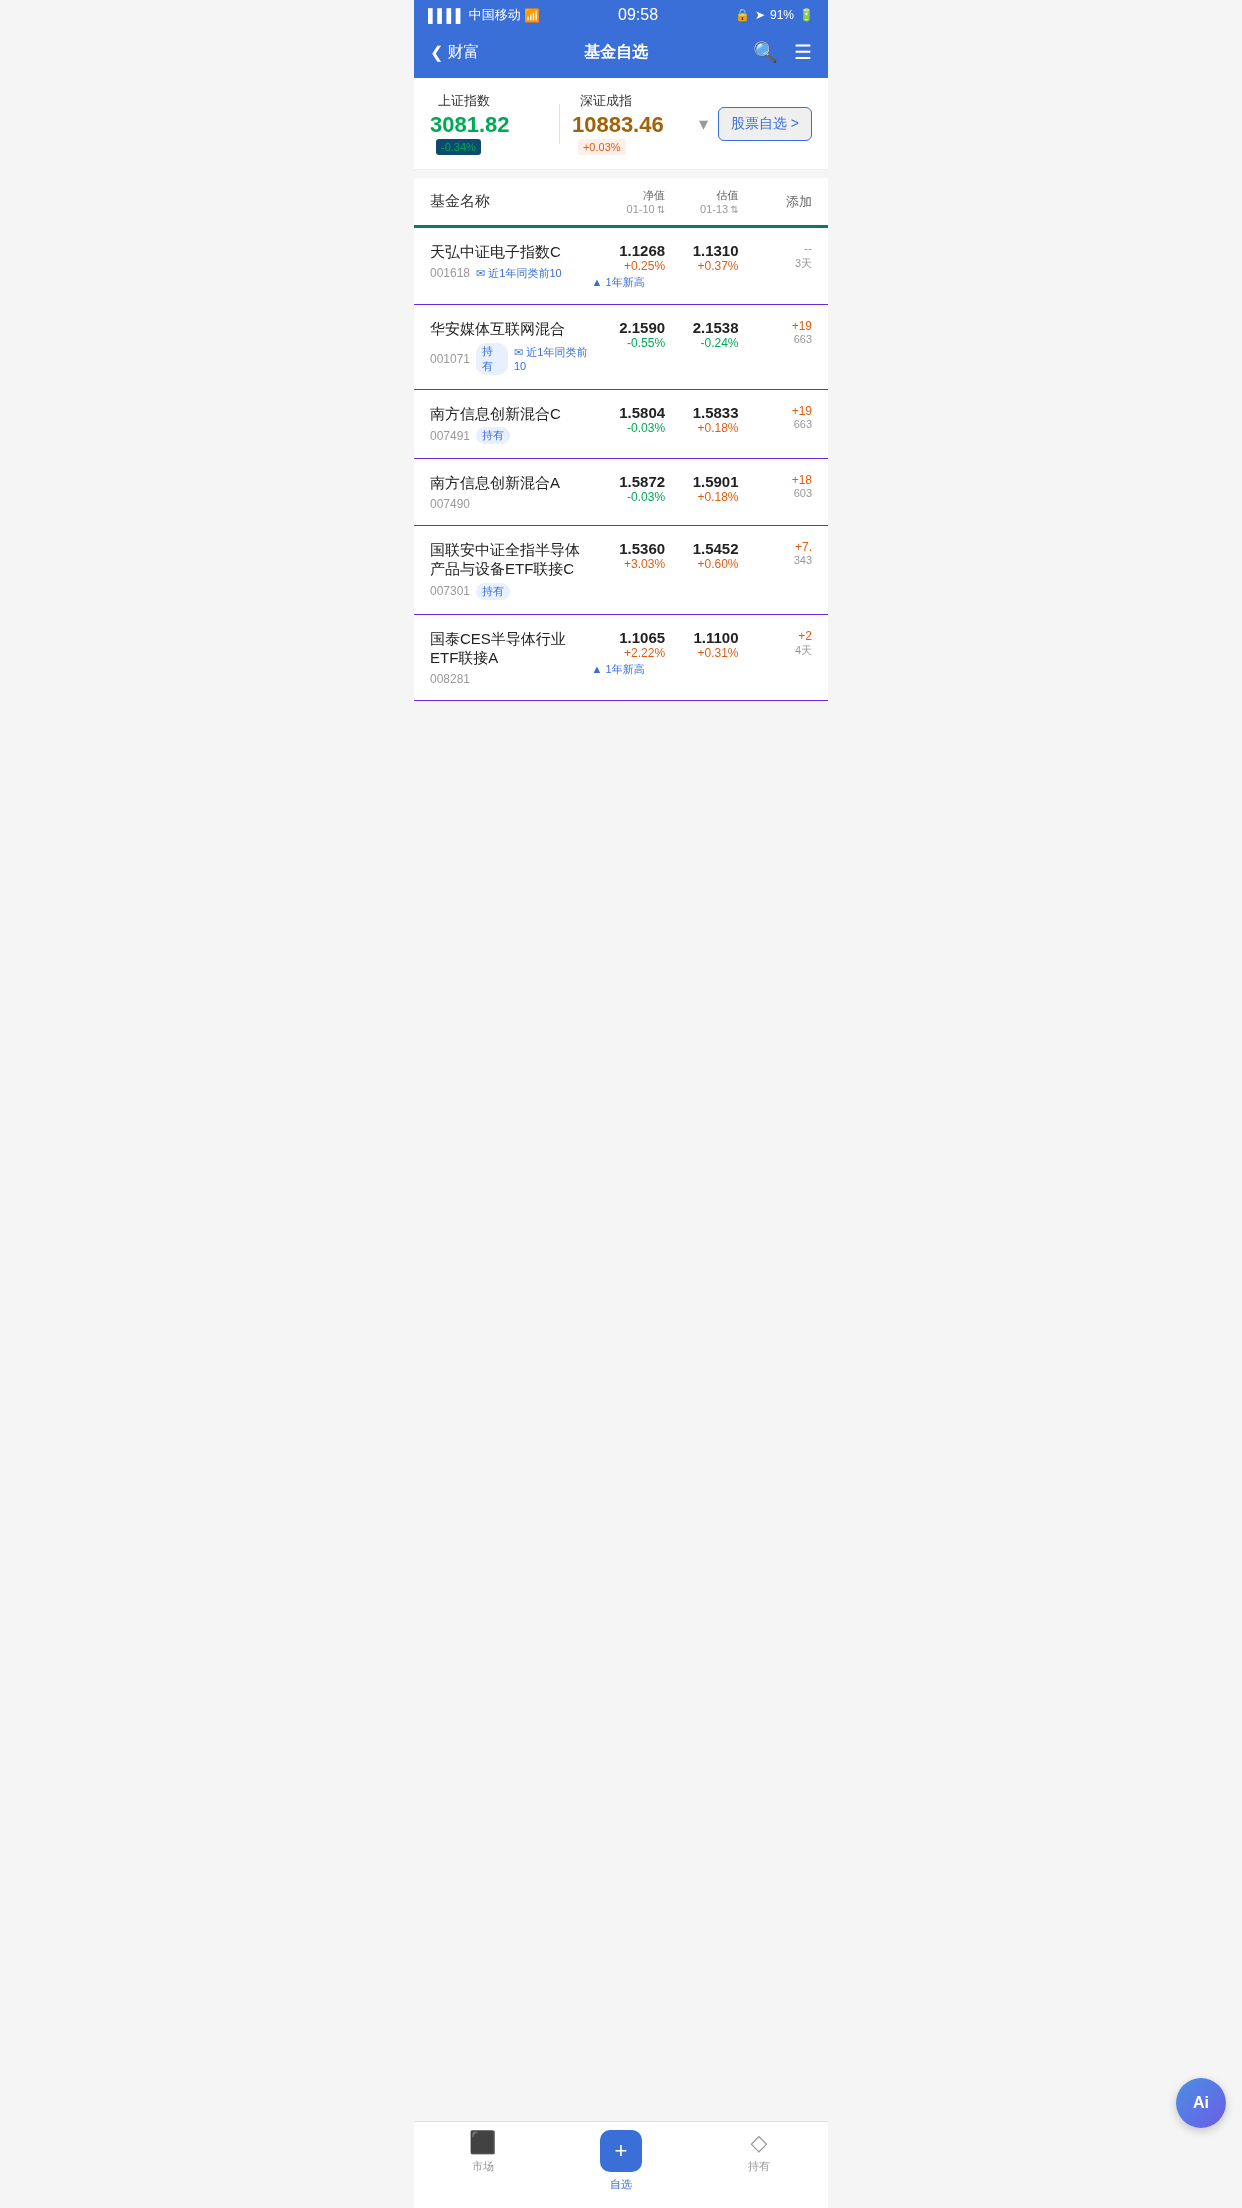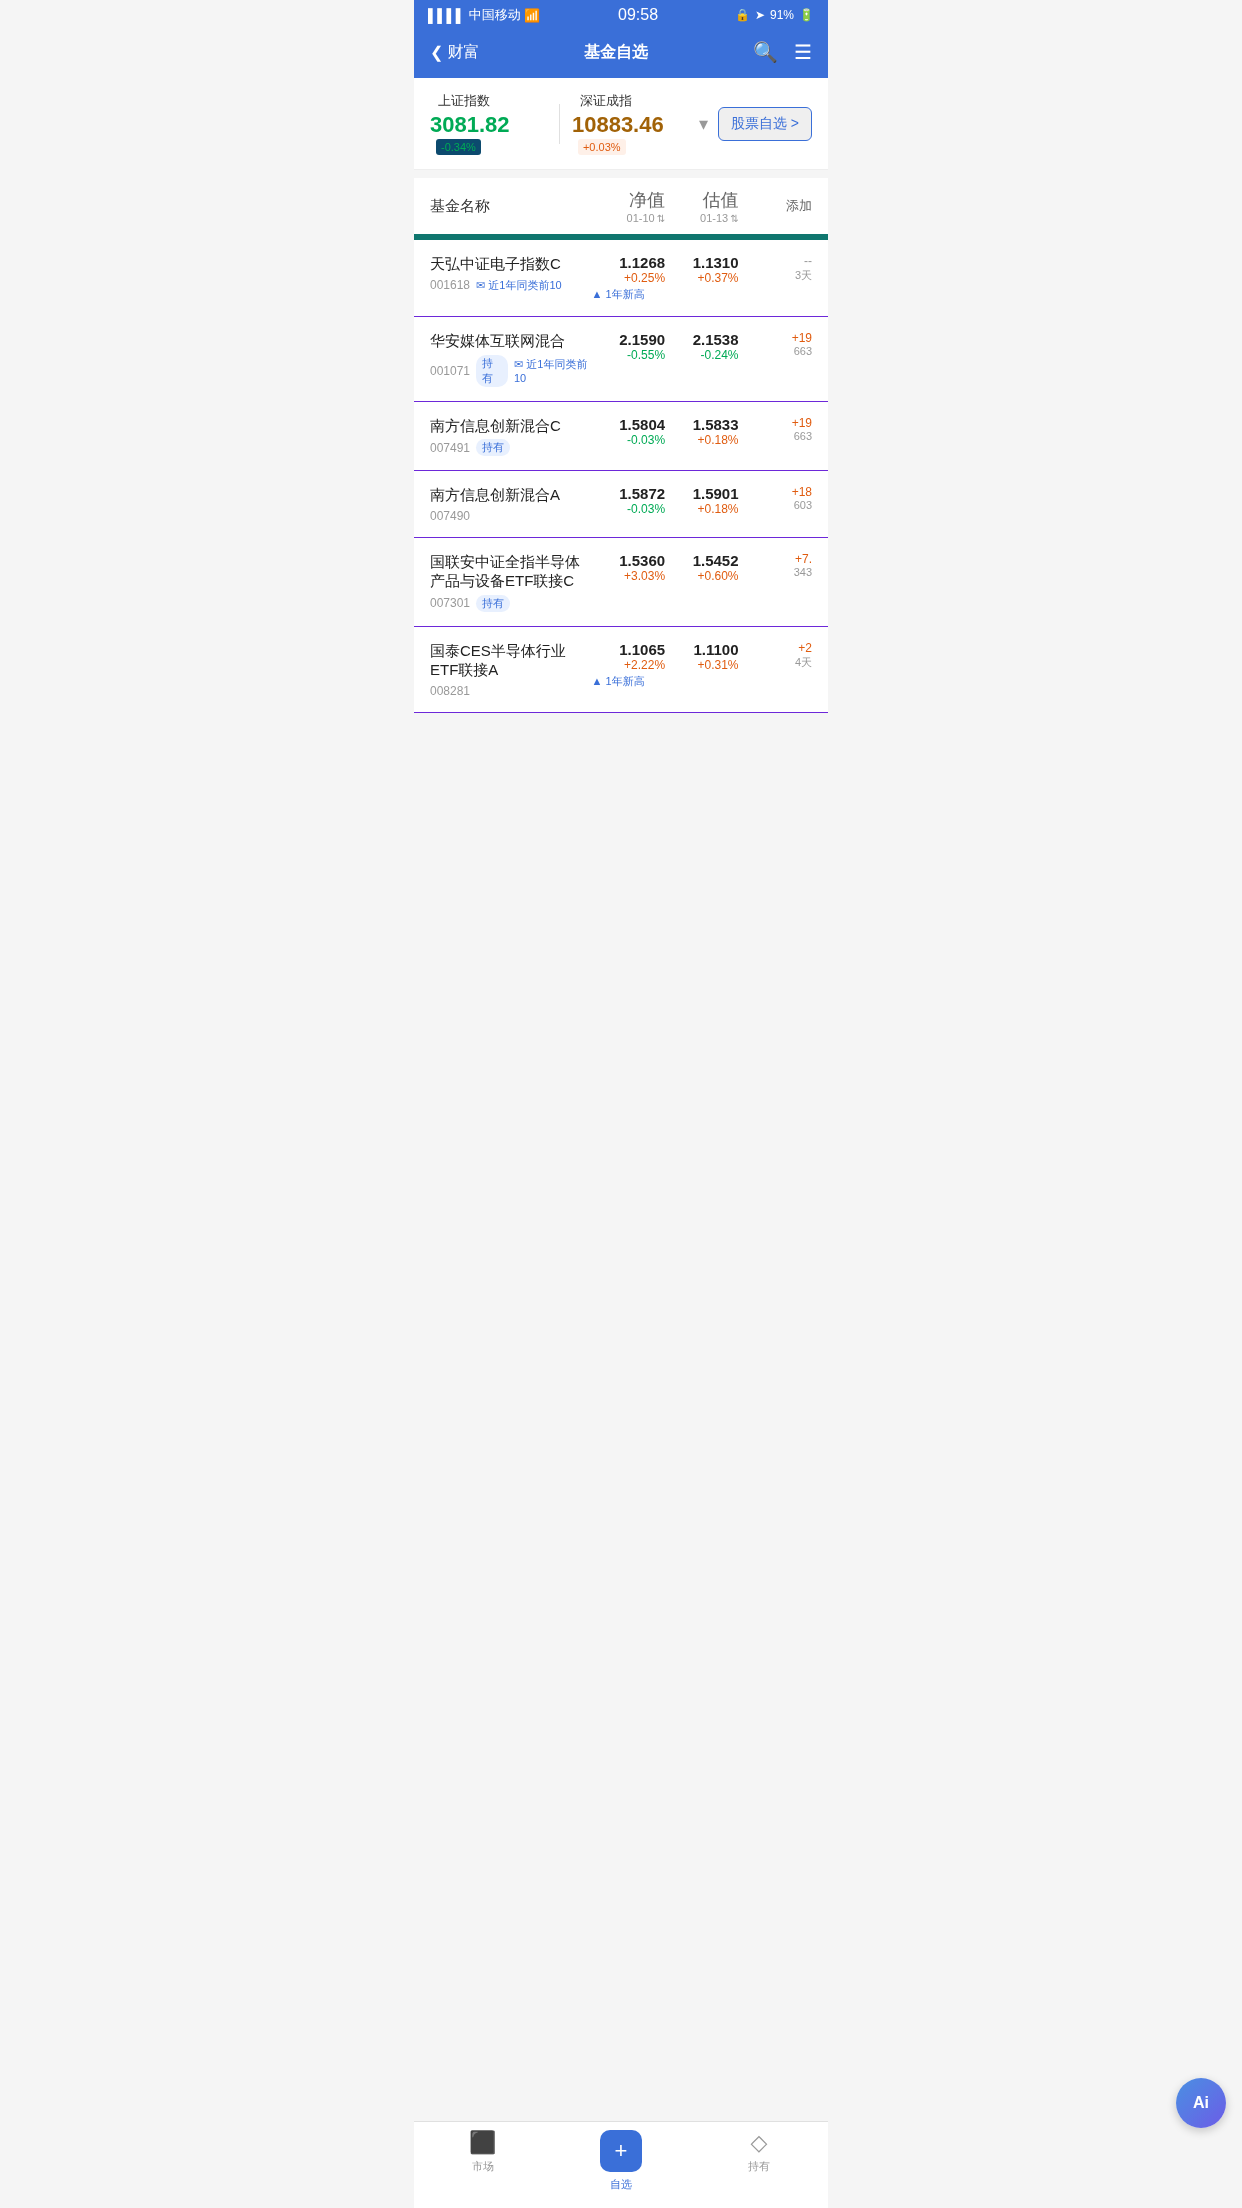--- a/index.html
+++ b/index.html
@@ -77,31 +77,31 @@
       white-space: nowrap;
       display: flex; align-items: center; gap: 4px;
     }
 
     
     .table-header {
       background: white;
       display: flex;
       align-items: center;
       padding: 10px 16px;
-      border-bottom: 6px solid #0f766e;
+      border-bottom: 3px solid #0f766e;
       margin-top: 8px;
     }
     .col-name { flex: 2.2; font-size: 15px; color: #333; font-weight: 500; }
     .col-nav, .col-est, .col-add {
       flex: 1;
       text-align: right;
       font-size: 13px;
       color: #666;
     }
-    .col-label { font-size: 18px; color: #666; }
+    .col-label { font-size: 11px; color: #666; }
     .col-date { font-size: 11px; color: #999; }
     .sort-icon { font-size: 10px; color: #999; }
 
     
     .fund-list { background: white; }
     .fund-item {
       padding: 14px 16px;
       border-bottom: 1px solid #6d28d9;
       display: flex;
       align-items: flex-start;

